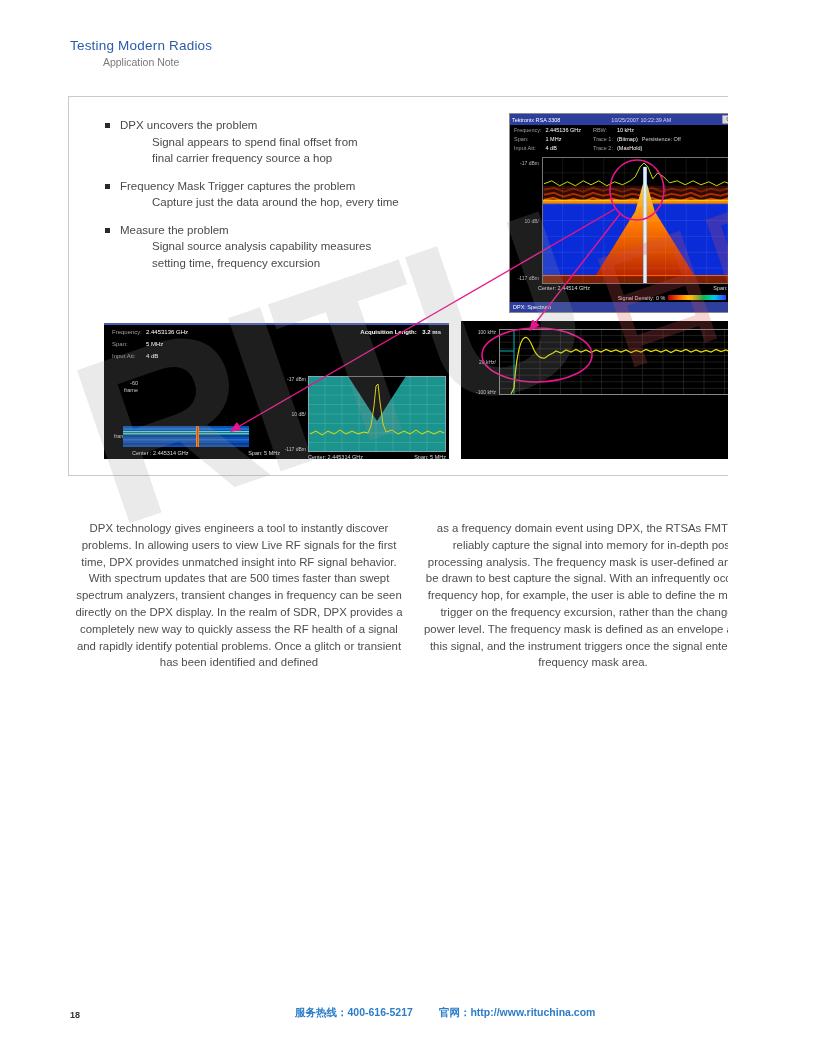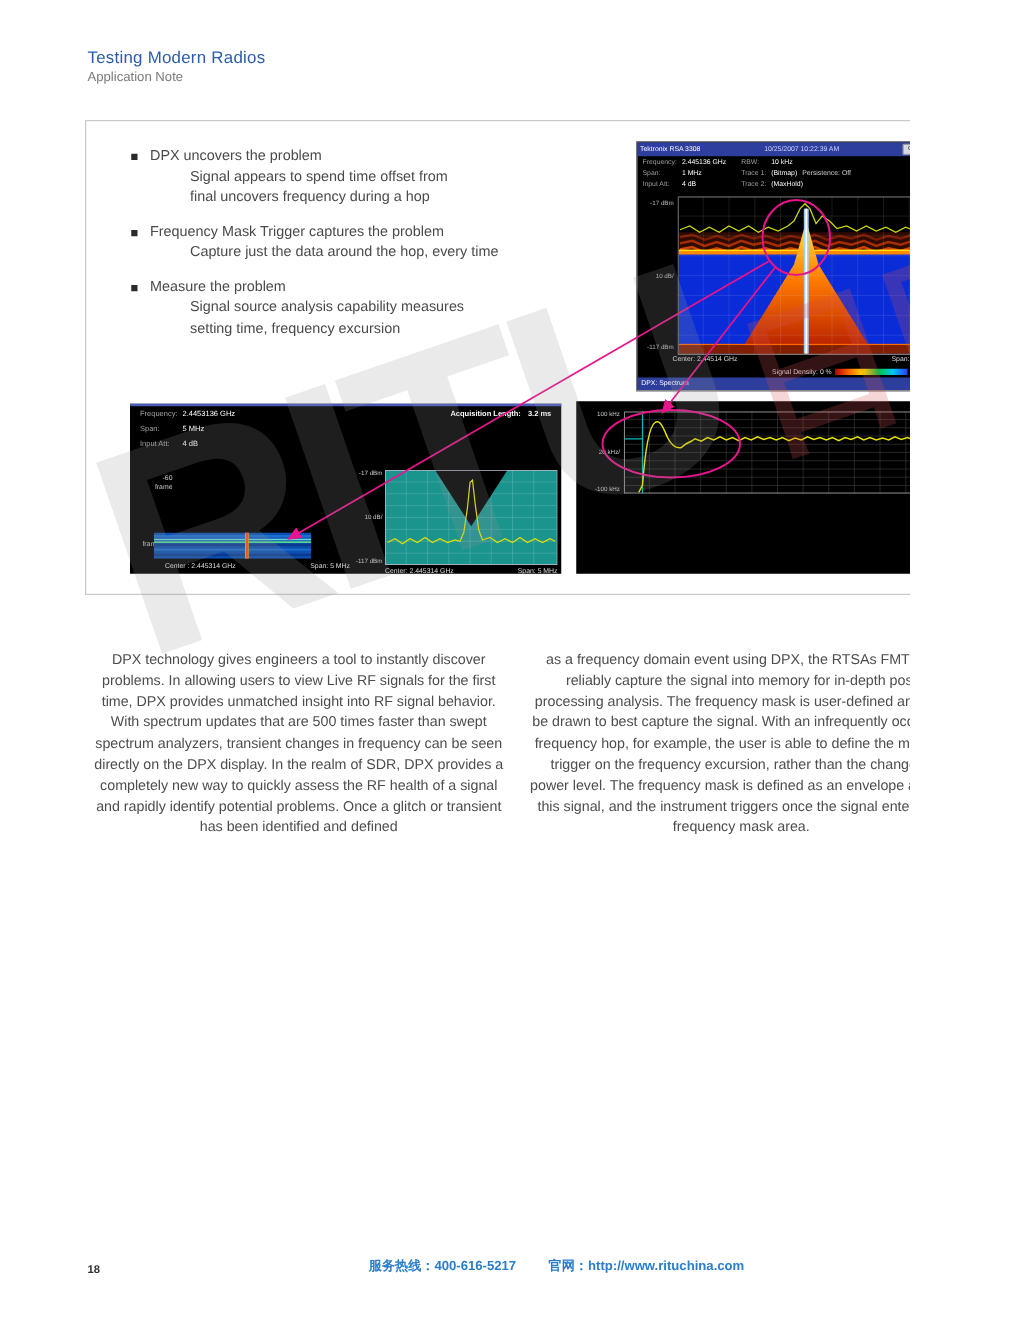--- a/index.html
+++ b/index.html
@@ -2,21 +2,21 @@
 <html><head>
 <meta charset="utf-8">
 <style>
   html,body { margin:0; padding:0; background:#ffffff; }
   .page { position:relative; width:728px; height:1056px; background:#fff;
           font-family:"Liberation Sans", sans-serif; overflow:hidden; }
 
   
   .doc-header { position:absolute; left:70px; top:38px; }
   .doc-title { color:#2a5caa; font-size:13.5px; letter-spacing:0.2px; }
-  .doc-subtitle { color:#7a7a7a; font-size:10.5px; margin-top:3px; }
+  .doc-subtitle { color:#7a7a7a; font-size:10.5px; margin-top:3px;text-align:center; }
 
   
   .figure-box { position:absolute; left:68px; top:96px; width:679px; height:378px;
                 border:1px solid #c9c9c9; background:#fff; }
   .annotations { position:absolute; left:0; top:0; width:679px; height:378px;
                  z-index:6; pointer-events:none; }
 
   
   .bullets { position:absolute; left:36px; top:20px; width:350px; color:#4a4a4a;
              font-size:11.5px; line-height:16.5px; }
@@ -128,22 +128,22 @@
   </div>
 
   <div class="figure-box">
 
     <div class="bullets">
       <div class="bullet">
         <div class="bullet-title">
           <span class="sq"></span>
           <span>DPX uncovers the problem</span>
         </div>
-        <div class="bullet-sub">Signal appears to spend time offset from</div>
-        <div class="bullet-sub">final uncovers frequency during a hop</div>
+        <div class="bullet-sub">Signal appears to spend final offset from</div>
+        <div class="bullet-sub">final carrier frequency source a hop</div>
       </div>
       <div class="bullet">
         <div class="bullet-title">
           <span class="sq"></span>
           <span>Frequency Mask Trigger captures the problem</span>
         </div>
         <div class="bullet-sub">Capture just the data around the hop, every time</div>
       </div>
       <div class="bullet">
         <div class="bullet-title">

